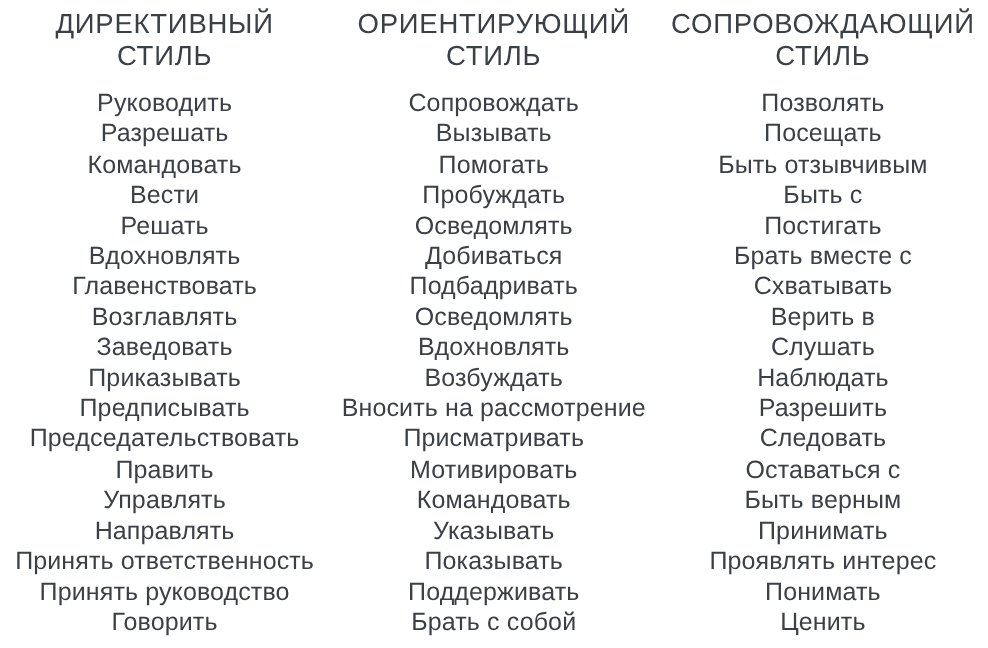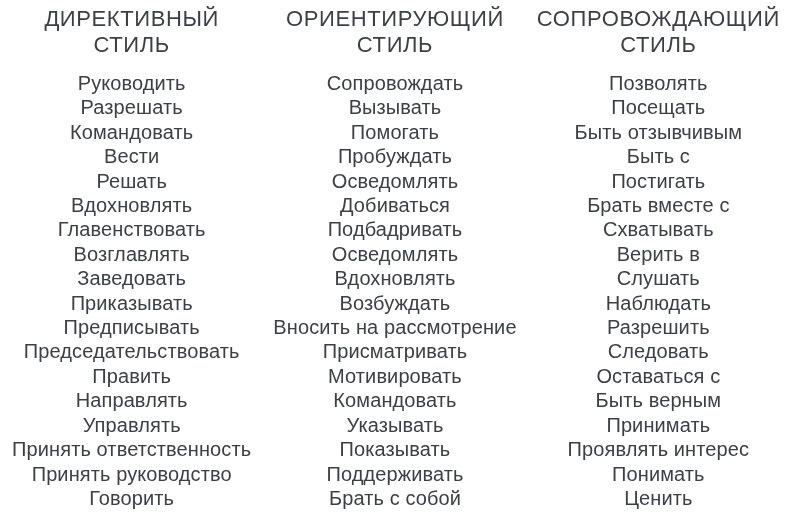--- a/index.html
+++ b/index.html
@@ -71,22 +71,22 @@
           <li class="word">Вести</li>
           <li class="word">Решать</li>
           <li class="word">Вдохновлять</li>
           <li class="word">Главенствовать</li>
           <li class="word">Возглавлять</li>
           <li class="word">Заведовать</li>
           <li class="word">Приказывать</li>
           <li class="word">Предписывать</li>
           <li class="word">Председательствовать</li>
           <li class="word">Править</li>
+          <li class="word">Управлять</li>
           <li class="word">Направлять</li>
-          <li class="word">Управлять</li>
           <li class="word">Принять ответственность</li>
           <li class="word">Принять руководство</li>
           <li class="word">Говорить</li>
         </ul>
       </div>
       <div class="column">
         <h2 class="column-title">
           <span class="title-line">ОРИЕНТИРУЮЩИЙ</span>
           <span class="title-line">СТИЛЬ</span>
         </h2>

